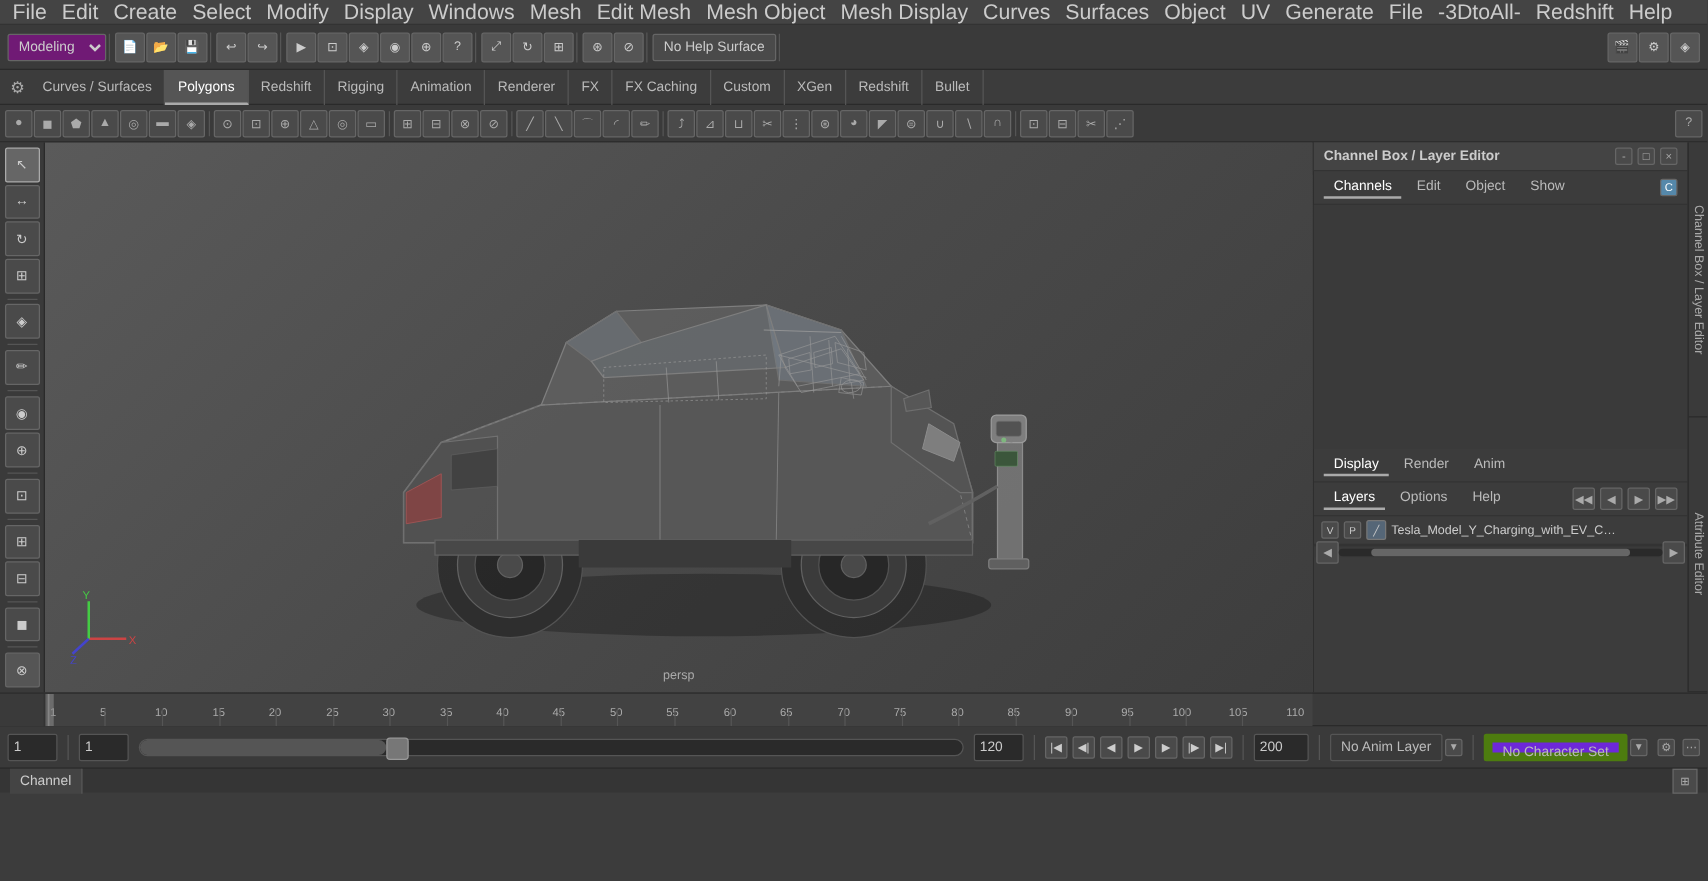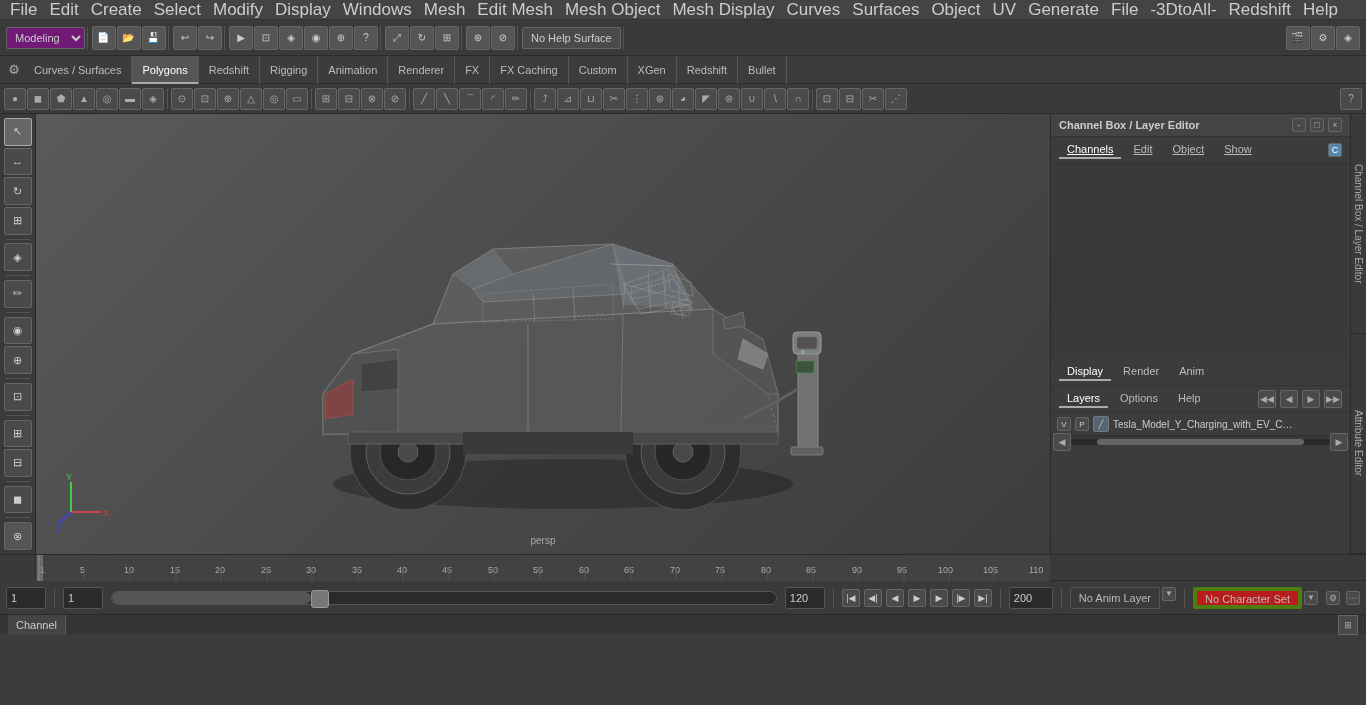--- a/index.html
+++ b/index.html
@@ -299,21 +299,20 @@
       padding: 4px 8px;
       gap: 4px;
       border-bottom: 1px solid #333;
     }
     .cb-tab {
       padding: 2px 8px;
       color: #bbb;
       cursor: pointer;
       font-size: 11px;
       border-bottom: 2px solid transparent;
-      text-decoration: underline;
     }
     .cb-tab.active {
       color: #fff;
       border-bottom: 2px solid #aaa;
     }
 
     
     #layer-editor {
       flex: 1;
       display: flex;
@@ -507,22 +506,22 @@
       background: #3a3a3a;
       border: 1px solid #555;
       color: #bbb;
       font-size: 11px;
       padding: 2px 8px;
       height: 22px;
       border-radius: 2px;
       cursor: pointer;
     }
     .char-set-btn {
-      background: #b91c1c;
-      border: 4px solid #4d7c0f;
+      background: #6d28d9;
+      border: 7px solid #4d7c0f;
       color: #bbb;
       font-size: 11px;
       padding: 2px 8px;
       height: 22px;
       border-radius: 2px;
       cursor: pointer;
     }
 
     
     #status-bar {
@@ -1056,21 +1055,21 @@
   <div class="bc-playback-btn">◀|</div>
   <div class="bc-playback-btn">◀</div>
   <div class="bc-playback-btn">▶</div>
   <div class="bc-playback-btn">▶</div>
   <div class="bc-playback-btn">|▶</div>
   <div class="bc-playback-btn">▶|</div>
   <div class="bc-sep"></div>
   <input class="anim-end-field" type="text" value="200" style="width: 44px;">
   <div class="bc-sep"></div>
 
-  <div style="position:relative; display:flex; ">
+  <div style="position:relative; display:flex; align-items:center;">
     <button class="anim-layer-btn">No Anim Layer</button>
     <div style="width:14px; height:14px; background:#4a4a4a; border:1px solid #666; border-radius:2px; display:flex; align-items:center; justify-content:center; cursor:pointer; font-size:8px; color:#aaa; margin-left:2px;">▼</div>
   </div>
   <div class="bc-sep"></div>
 
   <div style="position:relative; display:flex; align-items:center;">
     <button class="char-set-btn">No Character Set</button>
     <div style="width:14px; height:14px; background:#4a4a4a; border:1px solid #666; border-radius:2px; display:flex; align-items:center; justify-content:center; cursor:pointer; font-size:8px; color:#aaa; margin-left:2px;">▼</div>
   </div>
   <div style="width:14px; height:14px; background:#4a4a4a; border:1px solid #666; border-radius:2px; display:flex; align-items:center; justify-content:center; cursor:pointer; font-size:9px; color:#aaa; margin-left:4px;">⚙</div>

